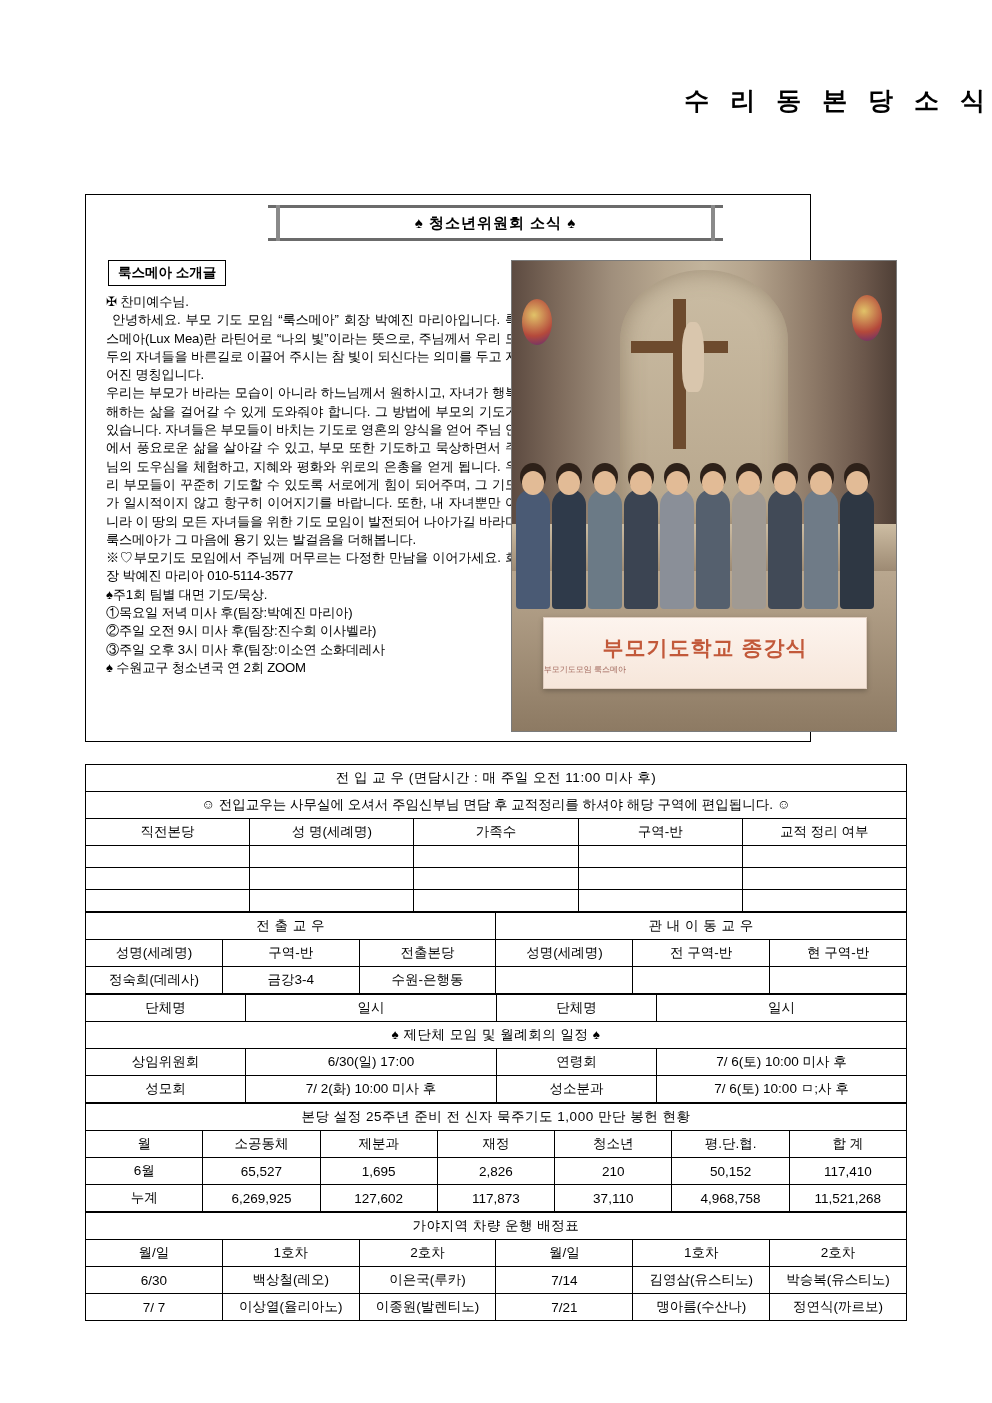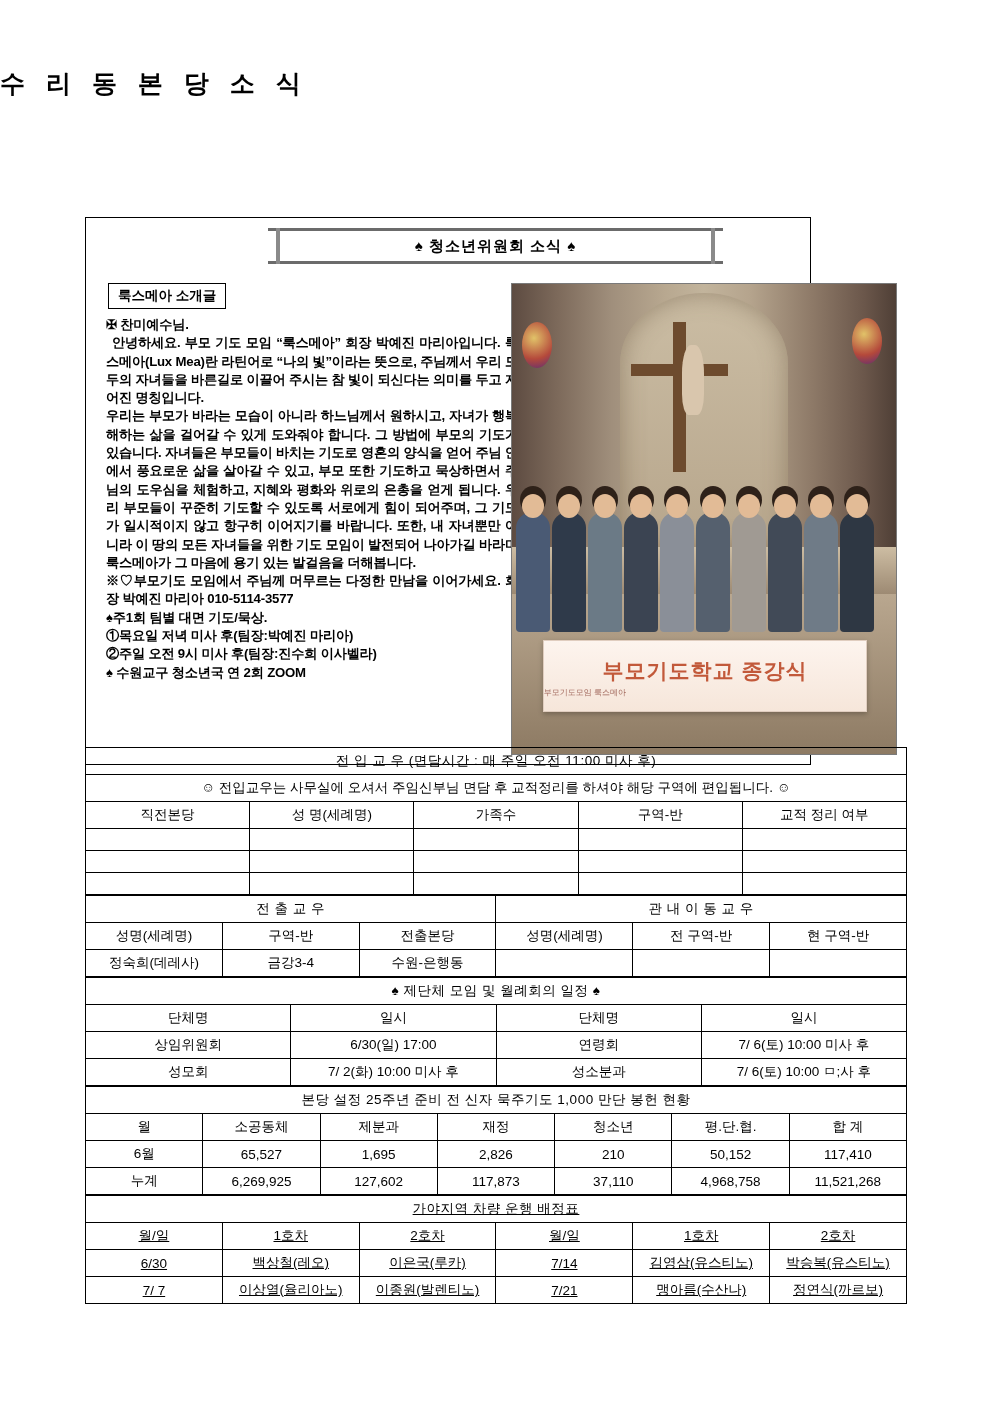--- a/index.html
+++ b/index.html
@@ -15,38 +15,37 @@
     position: relative;
   }
   .page {
     width: 992px;
     height: 1403px;
     position: relative;
     box-sizing: border-box;
     padding: 0;
   }
   .doc-title {
-    text-align: left;
+    text-align: right;
     font-size: 25px;
     font-weight: bold;
     letter-spacing: 7px;
-    margin-top: 67px;
+    margin-top: 84px;
     margin-bottom: 12px;
   }
 
   
   .top-panel {
     position: absolute;
     left: 85px;
     top: 110px;
     width: 726px;
     height: 548px;
     border: 1px solid #000;
     box-sizing: border-box;
-    margin-top: 40px;
   }
   .banner-wrap {
     position: absolute;
     left: 182px;
     top: 10px;
     width: 455px;
     height: 36px;
   }
   .banner-bar {
     position: absolute;
@@ -91,21 +90,21 @@
   .body-text {
     position: absolute;
     left: 20px;
     top: 98px;
     width: 412px;
     font-size: 13.2px;
     line-height: 18.3px;
     letter-spacing: -0.2px;
     text-align: justify;
   }
-  .body-text p { margin: 0; font-weight: bold; }
+  .body-text p { margin: 0; }
   .body-text .indent { text-indent: 6px; }
   .body-text .bullet { text-indent: 0; }
   .body-text .sub { padding-left: 40px; }
 
   
   .photo {
     position: absolute;
     left: 425px;
     top: 65px;
     width: 386px;
@@ -229,20 +228,21 @@
     <div class="label-box">룩스메아 소개글</div>
 
     <div class="body-text">
       <p class="bullet">✠ 찬미예수님.</p>
       <p class="indent"> 안녕하세요. 부모 기도 모임 “룩스메아” 회장 박예진 마리아입니다. 룩스메아(Lux Mea)란 라틴어로 “나의 빛”이라는 뜻으로, 주님께서 우리 모두의 자녀들을 바른길로 이끌어 주시는 참 빛이 되신다는 의미를 두고 지어진 명칭입니다.</p>
       <p>우리는 부모가 바라는 모습이 아니라 하느님께서 원하시고, 자녀가 행복해하는 삶을 걸어갈 수 있게 도와줘야 합니다. 그 방법에 부모의 기도가 있습니다. 자녀들은 부모들이 바치는 기도로 영혼의 양식을 얻어 주님 안에서 풍요로운 삶을 살아갈 수 있고, 부모 또한 기도하고 묵상하면서 주님의 도우심을 체험하고, 지혜와 평화와 위로의 은총을 얻게 됩니다. 우리 부모들이 꾸준히 기도할 수 있도록 서로에게 힘이 되어주며, 그 기도가 일시적이지 않고 항구히 이어지기를 바랍니다. 또한, 내 자녀뿐만 아니라 이 땅의 모든 자녀들을 위한 기도 모임이 발전되어 나아가길 바라며 룩스메아가 그 마음에 용기 있는 발걸음을 더해봅니다.</p>
       <p>※♡부모기도 모임에서 주님께 머무르는 다정한 만남을 이어가세요. 회장 박예진 마리아 010-5114-3577</p>
       <p>♠주1회 팀별 대면 기도/묵상.</p>
       <p>①목요일 저녁 미사 후(팀장:박예진 마리아)</p>
       <p>②주일 오전 9시 미사 후(팀장:진수희 이사벨라)</p>
+      <p>③주일 오후 3시 미사 후(팀장:이소연 소화데레사</p>
       <p>♠ 수원교구 청소년국 연 2회 ZOOM</p>
     </div>
 
     <div class="photo">
       <div class="ph-wall"></div>
       <div class="ph-arch"></div>
       <div class="ph-window ph-w1"></div>
       <div class="ph-window ph-w2"></div>
       <div class="ph-cross"></div>
       <div class="ph-corpus"></div>
@@ -349,27 +349,27 @@
         <td></td>
         <td></td>
         <td></td>
       </tr>
     </tbody>
       </table>
 
     <table class="t" style="border-top:none;">
       <tbody>
           <tr>
-        <td colspan="4" class="hdr-title">♠ 제단체 모임 및 월례회의 일정 ♠</td>
-      </tr>
-      <tr>
         <td style="width:160px">단체명</td>
         <td style="width:251px">일시</td>
         <td style="width:160px">단체명</td>
         <td>일시</td>
+      </tr>
+      <tr>
+        <td colspan="4" class="hdr-title">♠ 제단체 모임 및 월례회의 일정 ♠</td>
       </tr>
       <tr>
         <td class="left">상임위원회</td>
         <td class="left">6/30(일) 17:00</td>
         <td class="left">연령회</td>
         <td class="left">7/ 6(토) 10:00 미사 후</td>
       </tr>
       <tr>
         <td class="left">성모회</td>
         <td class="left">7/ 2(화) 10:00 미사 후</td>
@@ -407,21 +407,21 @@
         <td>6,269,925</td>
         <td>127,602</td>
         <td>117,873</td>
         <td>37,110</td>
         <td>4,968,758</td>
         <td>11,521,268</td>
       </tr>
     </tbody>
       </table>
 
-    <table class="t" style="border-top:none;text-decoration:underline;">
+    <table class="t" style="border-top:none;">
       <tbody>
           <tr>
         <td colspan="6" class="hdr-title">가야지역 차량 운행 배정표</td>
       </tr>
       <tr>
         <td style="width:60px">월/일</td>
         <td style="width:176px">1호차</td>
         <td style="width:176px">2호차</td>
         <td style="width:60px">월/일</td>
         <td style="width:175px">1호차</td>

